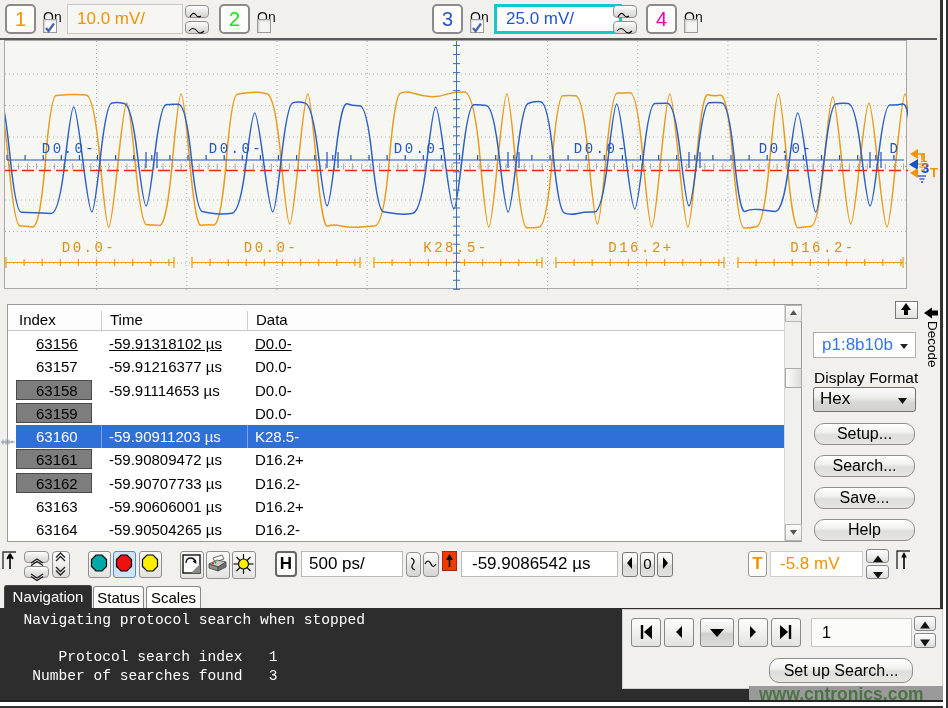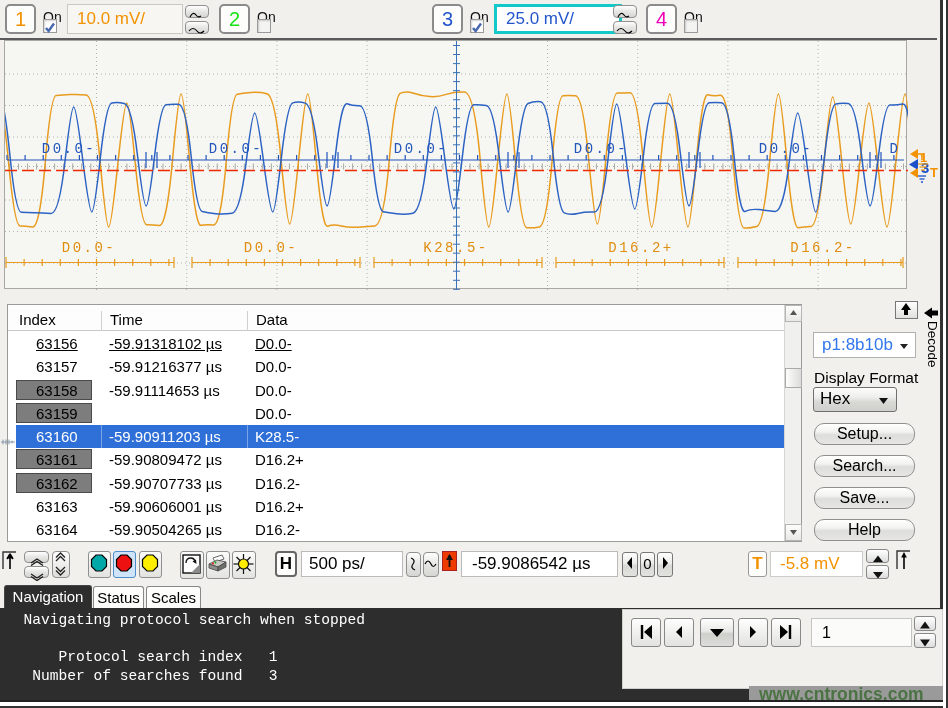--- a/index.html
+++ b/index.html
@@ -465,21 +465,21 @@
         <line x1="8" y1="0.5" x2="8" y2="5.5"></line>
         <line x1="11" y1="1.5" x2="11" y2="4.5"></line>
       </g>
     </svg>
 </div>
 
 <div class="abs" style="left:813px; top:332px; width:103px; height:26px; background:#fff; border:1px solid #b0b0ae; font-size:17px; color:#3377ee; line-height:24px; padding-left:8px;">p1:8b10b<svg class="abs" style="right:7px; top:11px;" width="8" height="5" viewBox="0 0 8 5">
       <path d="M0 0 L8 0 L4 5 Z" fill="#222"></path>
     </svg></div>
 <div class="abs" style="left:814px; top:369px; font-size:15.5px; color:#000;">Display Format</div>
-<div class="abs" style="left:813px; top:387px; width:84px; height:25px; background:linear-gradient(#fcfcfb,#eeeeec 40%,#d8d8d5 60%,#cfcfcc); border:1.5px solid #707070; border-radius:3px; font-size:17px; line-height:22px; padding-left:6px;">Hex<svg class="abs" style="right:8px; top:10px;" width="9" height="6" viewBox="0 0 9 6">
+<div class="abs" style="left:813px; top:387px; width:103px; height:25px; background:linear-gradient(#fcfcfb,#eeeeec 40%,#d8d8d5 60%,#cfcfcc); border:1.5px solid #707070; border-radius:3px; font-size:17px; line-height:22px; padding-left:6px;">Hex<svg class="abs" style="right:8px; top:10px;" width="9" height="6" viewBox="0 0 9 6">
       <path d="M0 0 L9 0 L4.5 6 Z" fill="#111"></path>
     </svg></div>
 <div class="gbtn" style="left:814px; top:423px; width:101px; height:22px; line-height:20px; font-size:16px;">Setup...</div>
 <div class="gbtn" style="left:814px; top:455px; width:101px; height:22px; line-height:20px; font-size:16px;">Search...</div>
 <div class="gbtn" style="left:814px; top:487px; width:101px; height:22px; line-height:20px; font-size:16px;">Save...</div>
 <div class="gbtn" style="left:814px; top:519px; width:101px; height:22px; line-height:20px; font-size:16px;">Help</div>
 
 <div class="abs" style="left:2px; top:551px; width:16px; height:19px;">
 <svg width="16" height="19" viewBox="0 0 16 19">
       <path d="M1 18 L1 1 L14 1" fill="none" stroke="#333" stroke-width="1.4"></path>
@@ -593,20 +593,21 @@
         <path d="M14 6 L14 20" stroke="#000" stroke-width="2.4"></path>
         <path d="M4 6 L12 13 L4 20 Z" fill="#000"></path>
       </svg></div>
   <div class="abs" style="left:188px; top:8px; width:101px; height:29px; background:#fbfbf9; border:1px solid #c5c5c2; font-size:16px; line-height:27px; padding-left:10px;">1</div>
   <div class="abs" style="left:291px; top:6px; width:22px; height:15px; background:linear-gradient(#fff,#ddd); border:1.5px solid #888; border-radius:3px; text-align:center;"><svg width="12" height="11" viewBox="0 0 12 11">
         <path d="M6 1.5 L11 8.5 L1 8.5 Z" fill="#111"></path>
       </svg></div>
   <div class="abs" style="left:291px; top:23px; width:22px; height:15px; background:linear-gradient(#fff,#ddd); border:1.5px solid #888; border-radius:3px; text-align:center;"><svg width="12" height="11" viewBox="0 0 12 11">
         <path d="M1 2.5 L11 2.5 L6 9.5 Z" fill="#111"></path>
       </svg></div>
+  <div class="gbtn" style="left:146px; top:48px; width:144px; height:25px; line-height:23px; font-size:16px;">Set up Search...</div>
 </div>
 
 <div class="abs" style="left:749px; top:686px; width:199px; height:15px; background:#9a9a9a;"></div>
 <div class="abs" style="left:759px; top:684px; font-size:17.5px; font-weight:bold; color:#4c7344;">www.cntronics.com</div>
 
 <div class="abs" style="left:0; top:700px; width:948px; height:2px; background:#222;"></div>
 <div class="abs" style="left:0; top:702px; width:948px; height:4px; background:#fff;"></div>
 <div class="abs" style="left:0; top:706px; width:948px; height:2px; background:#333;"></div>
 <div class="abs" style="left:943px; top:0; width:3px; height:708px; background:#fff;"></div>
 <div class="abs" style="left:946px; top:0; width:2px; height:708px; background:#333;"></div>

